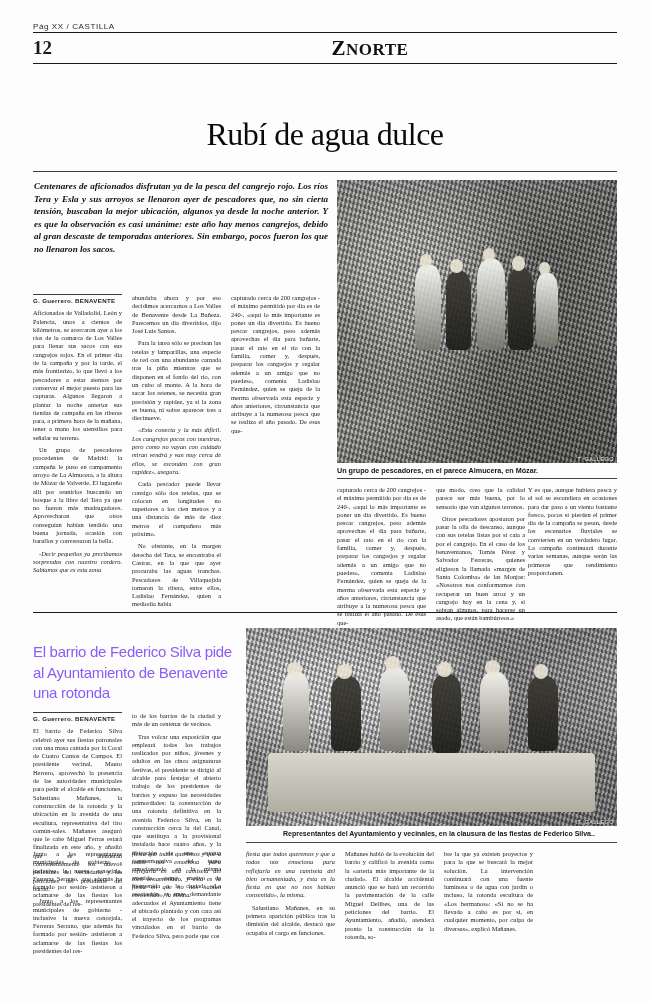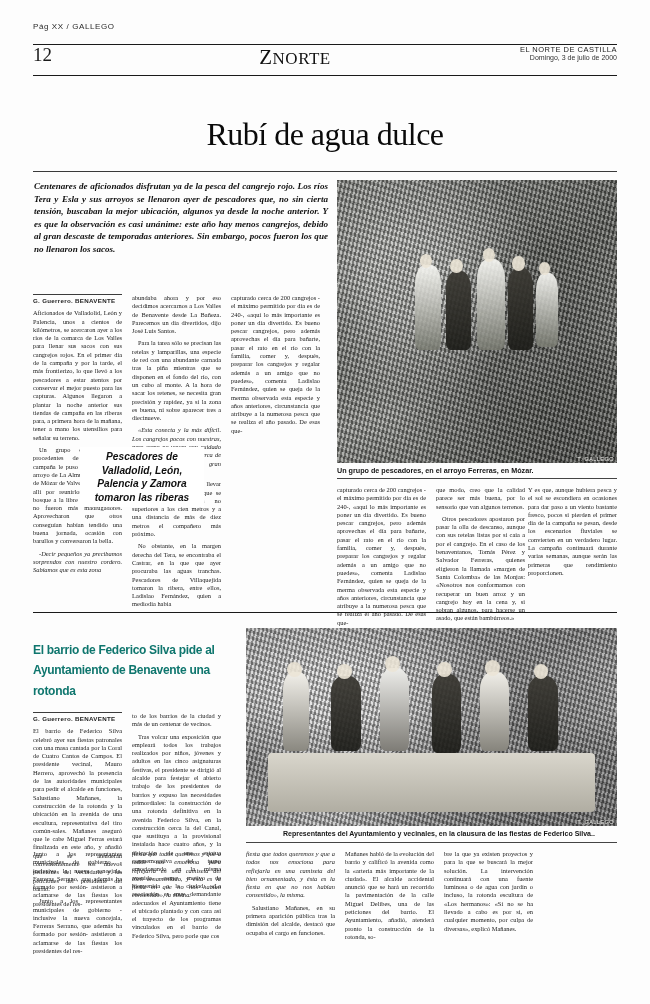--- a/index.html
+++ b/index.html
@@ -29,26 +29,28 @@
     font-family: "Liberation Sans", sans-serif;
     font-size: 8px;
     letter-spacing: 0.6px;
     color: #2a2a2a;
   }
 
   
   .masthead {
     position: absolute;
     left: 33px;
-    top: 44px;
+    top: 32px;
     width: 584px;
     height: 30px;
     border-top: 1.1px solid #1a1a1a;
     border-bottom: 1.1px solid #1a1a1a;
     display: flex;
+    align-items: center;
+    font-weight: bold;
   }
   .folio {
     font-family: "Liberation Serif", serif;
     font-size: 19px;
     color: #1a1a1a;
     width: 90px;
     line-height: 1;
     padding-bottom: 2px;
   }
   .section-name {
@@ -255,25 +257,25 @@
     border-top: 1.3px solid #1a1a1a;
   }
 
   
   .headline-2 {
     position: absolute;
     left: 33px;
     top: 630px;
     width: 205px;
     font-family: "Liberation Sans", sans-serif;
-    font-size: 12px;
-    font-weight: 700;
+    font-size: 15px;
+    font-weight: 400;
     line-height: 20.5px;
     letter-spacing: -0.3px;
-    color: #0f766e;
+    color: #8b5cf6;
   }
   .photo2 {
     position: absolute;
     left: 246px;
     top: 628px;
     width: 371px;
     height: 198px;
   }
   .caption2 {
     position: absolute;
@@ -300,30 +302,26 @@
   .a2c5 { left: 444px; top: 850px; width: 89px; }
 
   .a2c1-cont { left: 33px; top: 850px; width: 89px; }
   .a2c2-cont { left: 132px; top: 850px; width: 89px; }
 </style>
 </head>
 <body>
 
 <div class="page">
 
-  <div class="slug">Pág XX / GALLEGO</div>
+  <div class="slug">Pág XX / CASTILLA</div>
 
   <div class="masthead">
     <div class="folio">12</div>
     <div class="section-name">
       <span class="cap">Z</span><span>NORTE</span>
-    </div>
-    <div class="mast-right">
-      <div class="paper">EL NORTE DE CASTILLA</div>
-      <div class="date">Domingo, 3 de julio de 2000</div>
     </div>
   </div>
 
   <h1 class="headline-main">Rubí de agua dulce</h1>
   <div class="rule-under-sub"></div>
 
   <div class="lead">Centenares de aficionados disfrutan ya de la pesca del cangrejo rojo. Los ríos Tera y Esla y sus arroyos se llenaron ayer de pescadores que, no sin cierta tensión, buscaban la mejor ubicación, algunos ya desde la noche anterior. Y es que la observación es casi unánime: este año hay menos cangrejos, debido al gran descaste de temporadas anteriores. Sin embargo, pocos fueron los que no llenaron los sacos.</div>
 
   <div class="photo photo1">
     <div class="photo-noise"></div>
@@ -334,21 +332,21 @@
       <div class="fig head" style="left:40.5%;top:28%;width:4.5%;height:5%;"></div>
       <div class="fig" style="left:50%;top:28%;width:10%;height:32%;"></div>
       <div class="fig head" style="left:52%;top:24%;width:4.5%;height:5%;"></div>
       <div class="fig dark" style="left:61%;top:31%;width:9%;height:29%;"></div>
       <div class="fig head" style="left:62.5%;top:27%;width:4.5%;height:5%;"></div>
       <div class="fig" style="left:71%;top:33%;width:8%;height:26%;"></div>
       <div class="fig head" style="left:72%;top:29%;width:4%;height:4.5%;"></div>
     </div>
     <div class="photo-credit">T. GALLEGO</div>
   </div>
-  <div class="caption1">Un grupo de pescadores, en el arroyo Ferreras, en Mózar.</div>
+  <div class="caption1">Un grupo de pescadores, en el parece Almucera, en Mózar.</div>
   <div class="rule-cap1"></div>
 
   <div class="col a1c1">
     <div class="byline">G. Guerrero. BENAVENTE</div>
     <p class="first">Aficionados de Valladolid, León y Palencia, unos a cientos de kilómetros, se acercaron ayer a los ríos de la comarca de Los Valles para llenar sus sacos con sus cangrejos rojos. En el primer día de la campaña y por la tarde, el más frontierizo, lo que llevó a los pescadores a estar atentos por conservar el mejor puesto para las capturas. Algunos llegaron a plantar la noche anterior sus tiendas de campaña en las riberas para, a primera hora de la mañana, tener a mano los utensilios para señalar su terreno.</p>
     <p>Un grupo de pescadores procedentes de Madrid: la campaña le puso en campamento arroyo de La Almucera, a la altura de Mózar de Valverde. El lugareño allí por reunirlos buscando un bosque a la libre del Tera ya que no fueron más madrugadores. Aprovecharon que otros conseguían habían tendido una buena jornada, ocasión con barullos y conversaron la bella.</p>
     <p class="it">-Decir pequeños ya precibamos sorprendos con nuestro cordero. Sabíamos que es esta zona</p>
   </div>
 
   <div class="col a1c2">
@@ -356,21 +354,20 @@
     <p>Para la tarea sólo se precisan las retelas y lamparillas, una especie de red con una abundante carnada tras la piña mientras que se disponen en el fondo del río, con un cubo al monte. A la hora de sacar los retenes, se necesita gran precisión y rapidez, ya si la zona es buena, ni sobre aparecer tres a diecinueve.</p>
     <p class="it">«Esta conecta y la más difícil. Los cangrejos pocos con nuestras, pero como no vayan con cuidado miran vendrá y van muy cerca de ellos, se esconden con gran rapidez», asegura.</p>
     <p>Cada pescador puede llevar consigo sólo dos retelas, que se colocan en longitudes no superiores a los cien metros y a una distancia de más de diez metros el compañero más próximo.</p>
     <p>No obstante, en la margen derecha del Tera, se encontraba el Castrar, en la que que ayer procuraba las aguas tranchas. Pescadores de Villaquejida tomaron la ribera, entre ellos, Ladislao Fernández, quien a mediodía había</p>
   </div>
 
   <div class="col a1c3">
     <p class="first">capturado cerca de 200 cangrejos -el máximo permitido por día es de 240-, «aquí lo más importante es poner un día divertido. Es bueno pescar cangrejos, pero además aprovechas el día para bañarte, pasar el rato en el río con la familia, comer y, después, preparar los cangrejos y regalar además a un amigo que no puedes», comenta Ladislao Fernández, quien se queja de la merma observada esta especie y años anteriores, circunstancia que atribuye a la numerosa pesca que se realiza el año pasado. De esas que-</p>
   </div>
 
-  <div class="pullquote">Pescadores de Valladolid, León, Palencia y Zamora tomaron las riberas</div>
 
   <div class="col a1c4">
     <p class="first">capturado cerca de 200 cangrejos -el máximo permitido por día es de 240-, «aquí lo más importante es poner un día divertido. Es bueno pescar cangrejos, pero además aprovechas el día para bañarte, pasar el rato en el río con la familia, comer y, después, preparar los cangrejos y regalar además a un amigo que no puedes», comenta Ladislao Fernández, quien se queja de la merma observada esta especie y años anteriores, circunstancia que atribuye a la numerosa pesca que se realiza el año pasado. De esas que-</p>
   </div>
   <div class="col a1c5">
     <p class="first">que modo, creo que la calidad parece ser más buena, por lo sensorio que van algunos terrenos.</p>
     <p>Otros pescadores apostaron por pasar la olla de descanso, aunque con sus retelas listas por si caía a por el cangrejo. En el caso de los benaventanos, Tomás Pérez y Salvador Ferreras, quienes eligieron la llamada «margen de Santa Colomba» de las Monjas: «Nosotros nos conformamos con recuperar un buen arroz y un cangrejo hoy en la cena y, si sobran algunos, para hacerse un asado, que están bambúrreos.»</p>
   </div>
   <div class="col a1c6">
     <p class="first">Y es que, aunque hubiera pesca y el sol se escondiera en ocasiones para dar paso a un viento bastante fresco, pocos sí pierden el primer día de la campaña se pesan, desde los escenarios fluviales se convierten en un verdadero lugar. La campaña continuará durante varias semanas, aunque serán las primeras que rendimiento proporcionen.</p>

